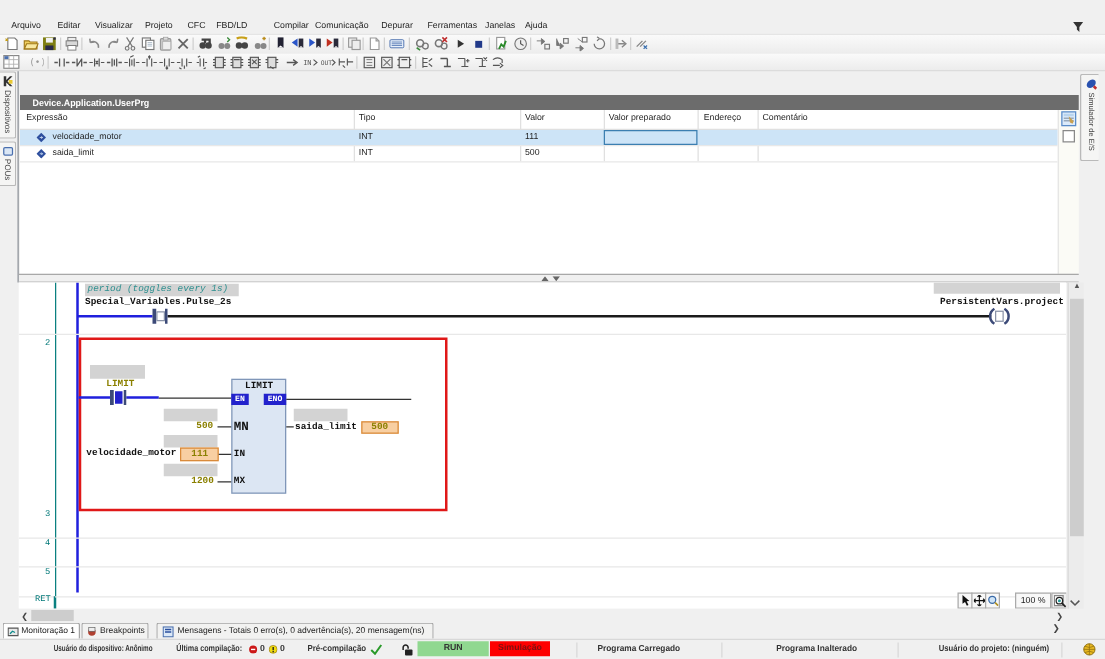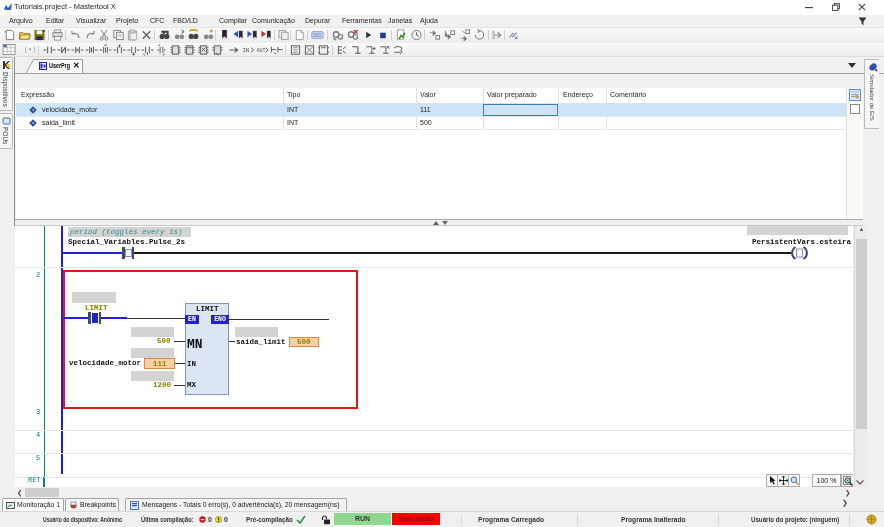--- a/index.html
+++ b/index.html
@@ -46,37 +46,20 @@
 #bottabs { left:0; top:497px; width:884px; height:14px; background:#f0f0f0; }
 .btab { position:absolute; top:1px; height:13px; background:#f2f2f1; border:1px solid #a5a5a5; border-bottom:none; border-radius:2px 2px 0 0; font-size:6.8px; color:#222; }
 
 #statusbar { left:0; top:511px; width:884px; height:16px; background:#f0f0f0; border-top:1px solid #d8d8d8; font-size:7px; font-weight:bold; color:#333; }
 .st { position:absolute; top:4px; }
 </style>
 </head>
 <body>
 <div id="win">
 
-  <div class="abs" id="titlebar">
-    <svg class="abs" style="left:3px;top:2px" width="10" height="10" viewBox="0 0 10 10">
-        <path d="M1 7 L3 3 L5 6 L9 1 L8 8 L4 8 Z" fill="#2b5fc7"></path>
-        <path d="M1 7 L2.2 8.6 L3 7.4 Z" fill="#d03a2a"></path>
-      </svg>
-    <span class="abs" id="title-text">Tutoriais.project - Mastertool X</span>
-    <svg class="abs" style="left:805px;top:7px" width="8" height="2" viewBox="0 0 8 2">
-        <rect width="8" height="1.2" fill="#444"></rect>
-      </svg>
-    <svg class="abs" style="left:832px;top:3px" width="8" height="8" viewBox="0 0 8 8">
-        <rect x="2.2" y="0.6" width="5.2" height="5.2" fill="none" stroke="#444" stroke-width="1"></rect>
-        <rect x="0.6" y="2.2" width="5.2" height="5.2" fill="#fff" stroke="#444" stroke-width="1"></rect>
-      </svg>
-    <svg class="abs" style="left:858px;top:3px" width="8" height="8" viewBox="0 0 8 8">
-        <path d="M0.8 0.8 L7.2 7.2 M7.2 0.8 L0.8 7.2" stroke="#444" stroke-width="1.1"></path>
-      </svg>
-  </div>
 
   <div class="abs" id="menubar">
     <span class="menu-item" style="left:9px">Arquivo</span>
     <span class="menu-item" style="left:46px">Editar</span>
     <span class="menu-item" style="left:76px">Visualizar</span>
     <span class="menu-item" style="left:116px">Projeto</span>
     <span class="menu-item" style="left:150px">CFC</span>
     <span class="menu-item" style="left:173px">FBD/LD</span>
     <span class="menu-item" style="left:219px">Compilar</span>
     <span class="menu-item" style="left:252px">Comunicação</span>
@@ -349,48 +332,33 @@
       </svg>
     <span class="vtext" style="top:14px">Dispositivos</span>
   </div>
   <div class="abs vtab-l" style="top:113px;height:36px;">
     <svg class="abs" style="left:2px;top:2px" width="9" height="9" viewBox="0 0 9 9">
         <rect x="1" y="2" width="7" height="6" rx="1" fill="#dbe7f5" stroke="#4a6fae" stroke-width="1"></rect>
       </svg>
     <span class="vtext" style="top:13px">POUs</span>
   </div>
 
-  <div class="abs" id="tabbar">
-    <svg class="abs" style="left:0;top:0" width="870" height="18" viewBox="0 0 870 18">
-        <path d="M0 16.5 H870" stroke="#9e9e9e" stroke-width="1"></path>
-        <path d="M12 16.5 L19.5 2.5 H68.5 V16.5 Z" fill="#f8f8f8" stroke="#9e9e9e" stroke-width="1"></path>
-      </svg>
-    <div id="usertab-content">
-      <svg class="abs" style="left:0;top:1px" width="8" height="8" viewBox="0 0 8 8">
-          <rect x="0.5" y="0.5" width="7" height="7" fill="#fff" stroke="#2222cc"></rect>
-          <rect x="1.5" y="1.5" width="2" height="5" fill="#2222cc"></rect>
-          <rect x="4.5" y="2.5" width="2" height="3" fill="#2222cc"></rect>
-        </svg>
-      <span class="abs" style="left:10px;top:0;transform:scaleX(0.72);transform-origin:left">UserPrg</span>
-      <span class="abs" style="left:34px;top:0;font-size:8px">✕</span>
-    </div>
-    <svg class="abs" style="left:834px;top:6px" width="8" height="5" viewBox="0 0 8 5">
-        <path d="M0 0 L8 0 L4 5 Z" fill="#333"></path>
-      </svg>
-  </div>
 
   <div class="abs" style="left:864px;top:59px;width:15px;height:70px;background:#f5f5f4;border:1px solid #b9b9b9;border-right:none;border-radius:2px 0 0 2px;">
     <svg class="abs" style="left:3px;top:2px" width="10" height="10" viewBox="0 0 10 10">
         <ellipse cx="5" cy="5" rx="4" ry="3" transform="rotate(-40 5 5)" fill="#2a52b0"></ellipse>
         <path d="M7 7 L9 9" stroke="#c03030" stroke-width="2"></path>
       </svg>
     <span class="vtext" style="top:14px;left:4px;font-size:6px">Simulador de E/S</span>
   </div>
   <div class="abs" style="left:14px;top:57px;width:1px;height:169px;background:#8b9097"></div>
 
+  <div class="abs" id="hdrbar">
+      <span>Device.Application.UserPrg</span>
+    </div>
 
   <div class="abs" style="left:846px;top:88px;width:17px;height:131px;background:#fbfbf6;border-left:1px solid #e0e0e0;">
     <div class="abs" style="left:2px;top:1px;width:12px;height:12px;border:1px solid #5a8cc8;background:#dcebfa;">
         <svg width="10" height="10" viewBox="0 0 10 10" style="position:absolute;left:0;top:0">
           <rect x="1" y="1" width="8" height="2" fill="#b8d4ee"></rect>
           <rect x="1" y="4" width="8" height="1.2" fill="#9ab"></rect>
           <rect x="1" y="6" width="8" height="1.2" fill="#9ab"></rect>
           <path d="M5 3 L9 7 L8 9 L6 8 Z" fill="#c8a050"></path>
         </svg>
       </div>
@@ -463,21 +431,21 @@
     <div class="abs mono" style="left:55px;top:2px;font-size:7.5px;font-style:italic;font-weight:normal;color:#2e8f8f">period (toggles every 1s)</div>
     <div class="abs mono" style="left:53px;top:12px;font-size:7.5px;color:#111">Special_Variables.Pulse_2s</div>
     <div class="abs" style="left:47px;top:26px;width:60px;height:2px;background:#2020dd"></div>
     <div class="abs" style="left:119px;top:26px;width:659px;height:2px;background:#1a1a1a"></div>
 
     <div class="abs" style="left:107px;top:21px;width:2.5px;height:12px;background:#3c4a78"></div>
     <div class="abs" style="left:116.5px;top:21px;width:2.5px;height:12px;background:#3c4a78"></div>
     <div class="abs" style="left:109.5px;top:23px;width:7px;height:8px;background:#fff;border:1px solid #8a93a8"></div>
 
     <div class="grayph" style="left:732px;top:0px;width:101px;height:9px"></div>
-    <div class="abs mono" style="left:737px;top:12px;font-size:7.5px;color:#111">PersistentVars.esteira</div>
+    <div class="abs mono" style="left:737px;top:12px;font-size:7.5px;color:#111">PersistentVars.project</div>
     <svg class="abs" style="left:776px;top:20px" width="17" height="14" viewBox="0 0 17 14">
         <path d="M4.5 1 A 7 7 0 0 0 4.5 13" stroke="#3c4a78" stroke-width="2" fill="none"></path>
         <path d="M12.5 1 A 7 7 0 0 1 12.5 13" stroke="#3c4a78" stroke-width="2" fill="none"></path>
         <rect x="5.5" y="3" width="6" height="8" fill="#fff" stroke="#8a93a8" stroke-width="1"></rect>
       </svg>
 
     <div class="abs" style="left:48px;top:44px;width:295px;height:139px;border:2px solid #e01818"></div>
 
     <div class="grayph" style="left:57px;top:66px;width:44px;height:11px"></div>
     <div class="abs mono olive" style="left:70px;top:78px;font-size:7.5px;font-weight:bold">LIMIT</div>
@@ -486,21 +454,21 @@
     <div class="abs" style="left:112px;top:92px;width:58px;height:1px;background:#333"></div>
     <div class="abs" style="left:73px;top:86px;width:2.5px;height:12px;background:#3c4a78"></div>
     <div class="abs" style="left:83.5px;top:86px;width:2.5px;height:12px;background:#3c4a78"></div>
     <div class="abs" style="left:76.5px;top:87px;width:6px;height:10px;background:#2222cc"></div>
 
     <div class="abs" style="left:170px;top:77px;width:44px;height:92px;background:#dce6f3;border:1px solid #8096b8"></div>
     <div class="abs mono" style="left:181px;top:79px;font-size:7.5px;color:#111;font-weight:bold">LIMIT</div>
     <div class="abs mono" style="left:170px;top:89px;width:14px;height:9px;background:#2222cc;color:#fff;font-size:6.5px;font-weight:bold;text-align:center;line-height:9px">EN</div>
     <div class="abs mono" style="left:196px;top:89px;width:18px;height:9px;background:#2222cc;color:#fff;font-size:6.5px;font-weight:bold;text-align:center;line-height:9px">ENO</div>
     <div class="abs" style="left:214px;top:93px;width:100px;height:1px;background:#333"></div>
-    <div class="abs mono" style="left:172px;top:111px;font-size:13px;color:#111">MN</div>
+    <div class="abs mono" style="left:172px;top:111px;font-size:10px;color:#111">MN</div>
     <div class="abs mono" style="left:172px;top:134px;font-size:7.5px;color:#111">IN</div>
     <div class="abs mono" style="left:172px;top:155px;font-size:7.5px;color:#111">MX</div>
 
     <div class="grayph" style="left:116px;top:101px;width:43px;height:10px"></div>
     <div class="abs mono olive" style="left:142px;top:111px;font-size:7.5px">500</div>
     <div class="abs" style="left:159px;top:115px;width:11px;height:1px;background:#333"></div>
 
     <div class="grayph" style="left:116px;top:122px;width:43px;height:10px"></div>
     <div class="abs mono" style="left:54px;top:133px;font-size:7.5px;color:#111">velocidade_motor</div>
     <div class="abs" style="left:129px;top:132px;width:31px;height:11px;background:#f8cfa2;border:1px solid #d98a3a"></div>

